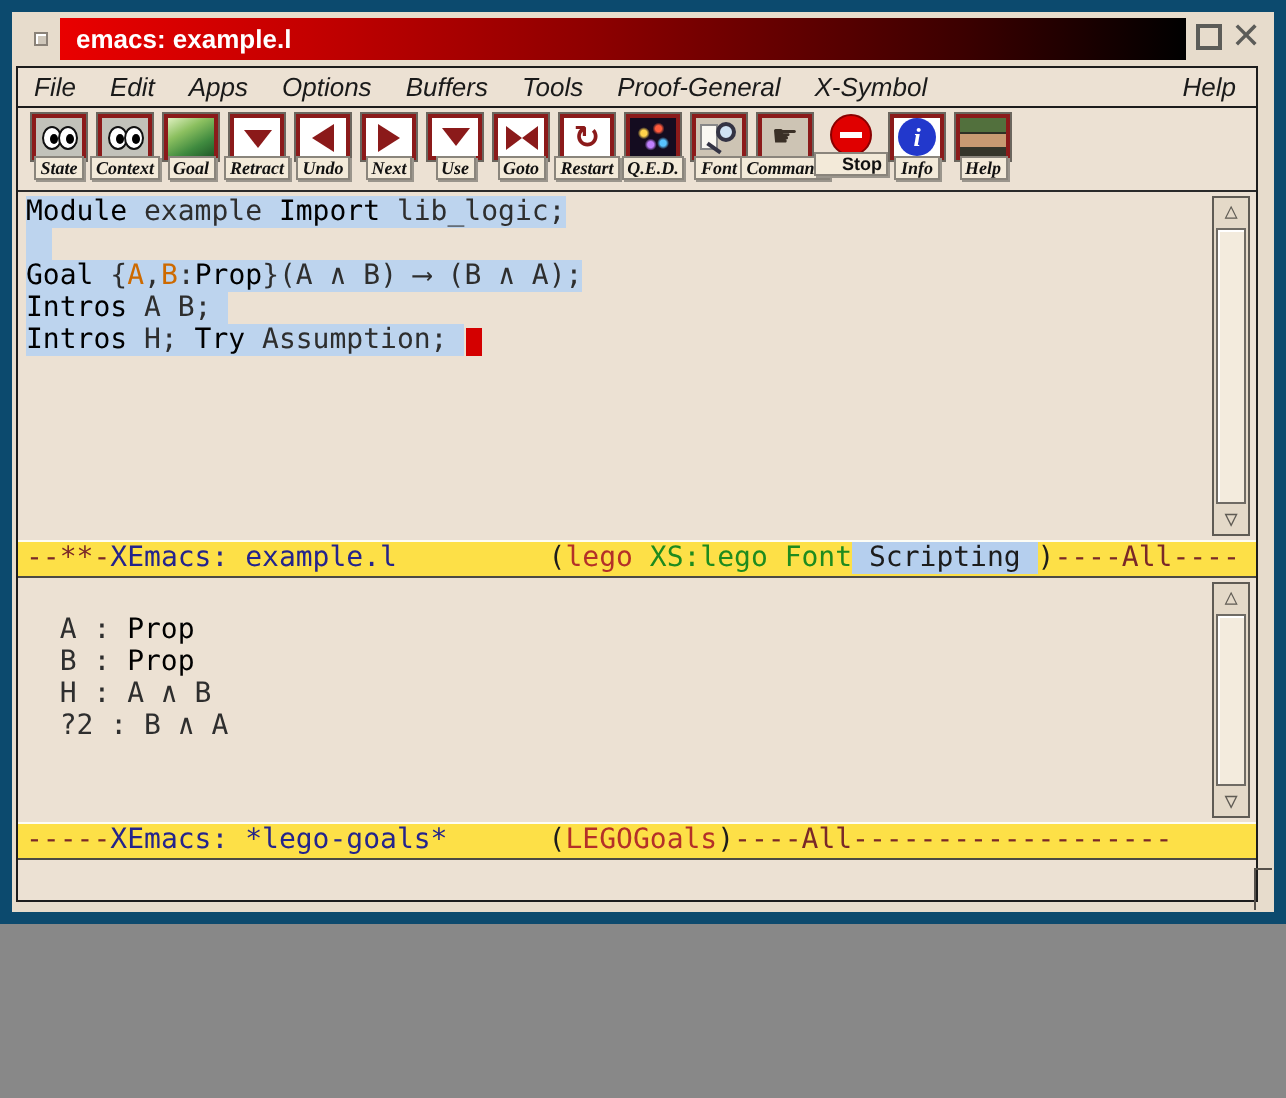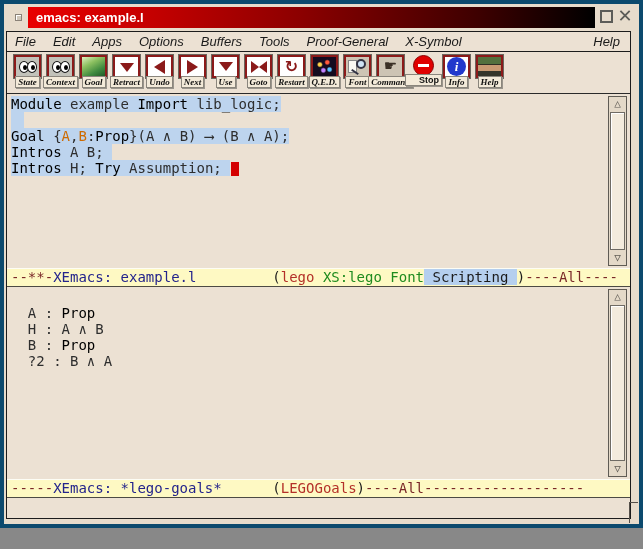--- a/index.html
+++ b/index.html
@@ -1,21 +1,21 @@
 <!DOCTYPE html>
 <html><head>
 <meta charset="utf-8">
 <style>
   * { box-sizing: border-box; margin: 0; padding: 0; }
   html,body { width:643px; height:549px; }
   body { font-family: "Liberation Sans", sans-serif; background:#888; }
 
   .window {
-    position:relative; width:643px; height:528px;
-    background:#e7dccc; border:4px solid #0c4a6e; overflow:hidden;
+    position:relative; width:643px; height:462px;
+    background:#e7dccc; border:6px solid #0c4a6e; overflow:hidden;
   }
 
   
   .titlebar { position:absolute; left:0; top:0; right:0; height:26px; }
   .wm-dot {
     position:absolute; left:11px; top:10px; width:7px; height:7px;
     background:#cfc7ba; border:1px solid #8a8278;
     box-shadow:inset 1px 1px 0 #fff;
   }
   .title-gradient {
@@ -139,21 +139,21 @@
   .sb-up { top:0; }
   .sb-down { bottom:0; }
   .sb-thumb {
     position:absolute; left:1px; right:1px; top:15px; bottom:15px;
     background:#f3ebdd; border:1px solid #6f6b64;
     box-shadow:inset 1px 1px 0 #fff; cursor:grab;
   }
 
   
   .modeline {
-    flex:0 0 19px; height:19px; background:#fef9c3;
+    flex:0 0 19px; height:19px; background:#fde047;
     border-top:1px solid #fdfdf5; border-bottom:1px solid #4c4a44;
     line-height:17px; white-space:pre; padding-left:4px; overflow:hidden;
     font-size:14px;
   }
   .ml-dash { color:#7a2828; }
   .ml-name { color:#24248c; }
   .ml-red  { color:#b43028; }
   .ml-green{ color:#1e8b1e; }
   .ml-plain{ color:#1c1c1c; }
   .ml-hl   { background:#b5cfee; color:#1c1c1c; }
@@ -330,22 +330,22 @@
         <div class="sb-arrow sb-up">△</div>
         <div class="sb-thumb"></div>
         <div class="sb-arrow sb-down">▽</div>
       </div>
     </div>
 
     <div class="modeline mono"><span class="ml-dash">--**-</span><span class="ml-name">XEmacs: example.l</span><span class="ml-plain">         (</span><span class="ml-red">lego</span><span class="ml-green"> XS:lego Font</span><span class="ml-hl"> Scripting </span><span class="ml-plain">)</span><span class="ml-dash">----All----</span></div>
 
     <div class="buffer buffer-goals mono">
       <div class="line"><span>  A : </span><span class="type">Prop</span></div>
+      <div class="line"><span>  B : </span><span class="type">Prop</span></div>
       <div class="line"><span>  H : A ∧ B</span><span class="type"></span></div>
-      <div class="line"><span>  B : </span><span class="type">Prop</span></div>
       <div class="line"><span>  ?2 : B ∧ A</span><span class="type"></span></div>
 
       <div class="vscroll">
         <div class="sb-arrow sb-up">△</div>
         <div class="sb-thumb"></div>
         <div class="sb-arrow sb-down">▽</div>
       </div>
     </div>
 
     <div class="modeline mono"><span class="ml-dash">-----</span><span class="ml-name">XEmacs: *lego-goals*</span><span class="ml-plain">      (</span><span class="ml-red">LEGOGoals</span><span class="ml-plain">)</span><span class="ml-dash">----All-------------------</span></div>

